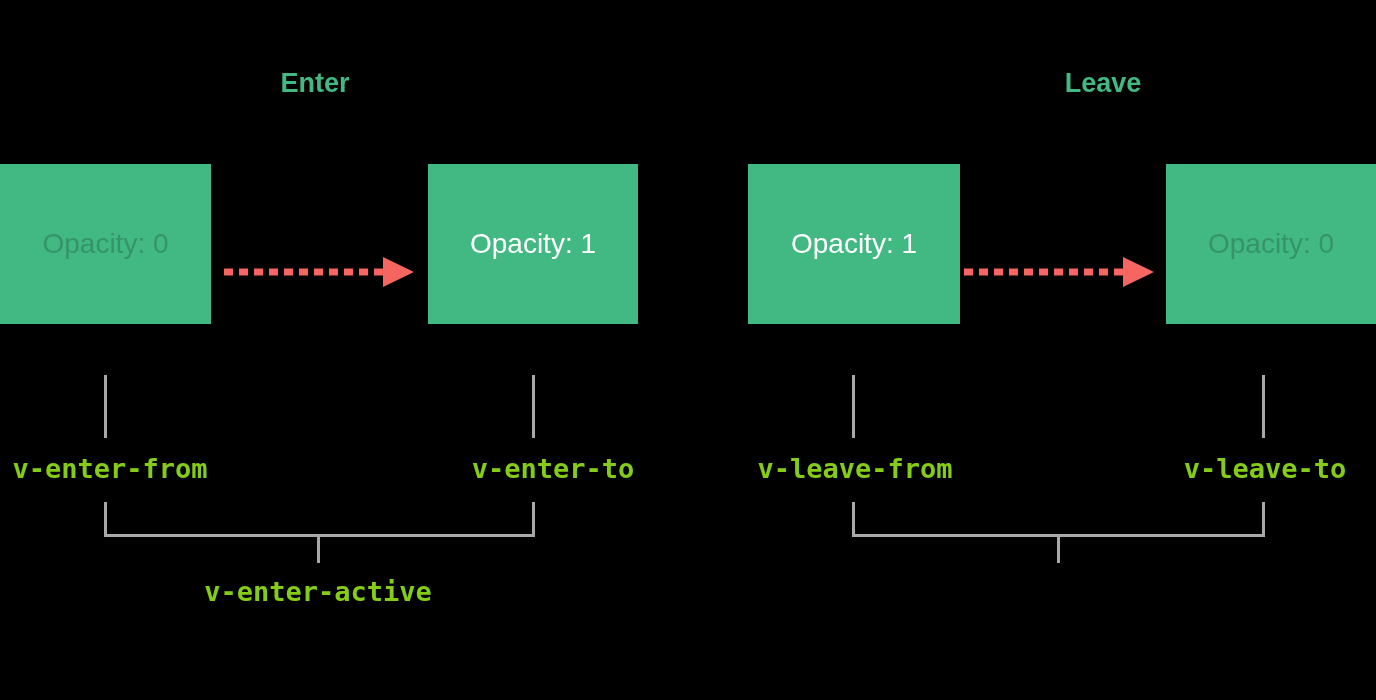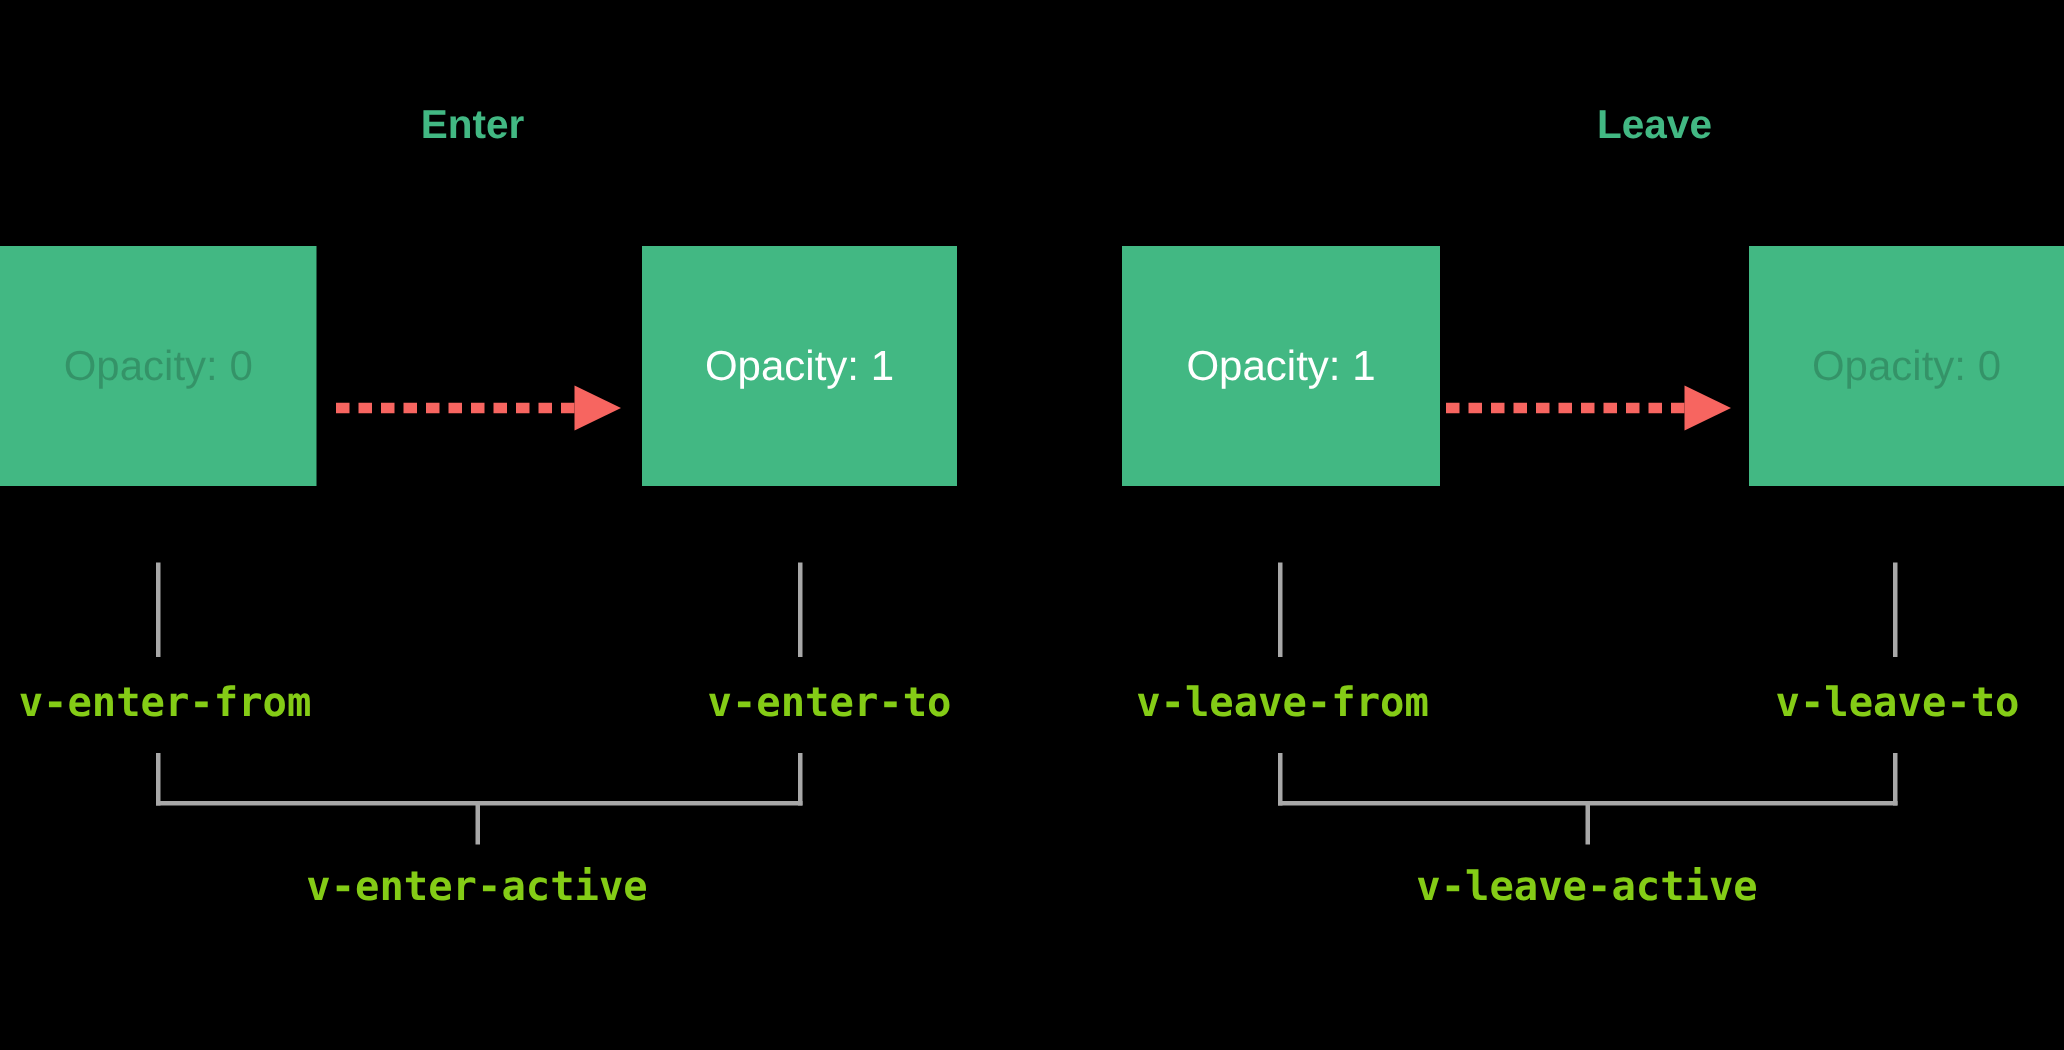--- a/index.html
+++ b/index.html
@@ -159,15 +159,14 @@
   <div class="code-label row-classes lbl-enter-to">v-enter-to</div>
   <div class="code-label row-classes lbl-leave-to">v-leave-to</div>
   <div class="code-label row-classes lbl-leave-from">v-leave-from</div>
 
   <div class="bracket bracket-enter"></div>
   <div class="stem stem-enter"></div>
   <div class="bracket bracket-leave"></div>
   <div class="stem stem-leave"></div>
 
   <div class="code-label row-active lbl-enter-active">v-enter-active</div>
-  <div class="code-label row-active lbl-leave-active">v-leave-active</div>
 
 </div>
 
 </body></html>

